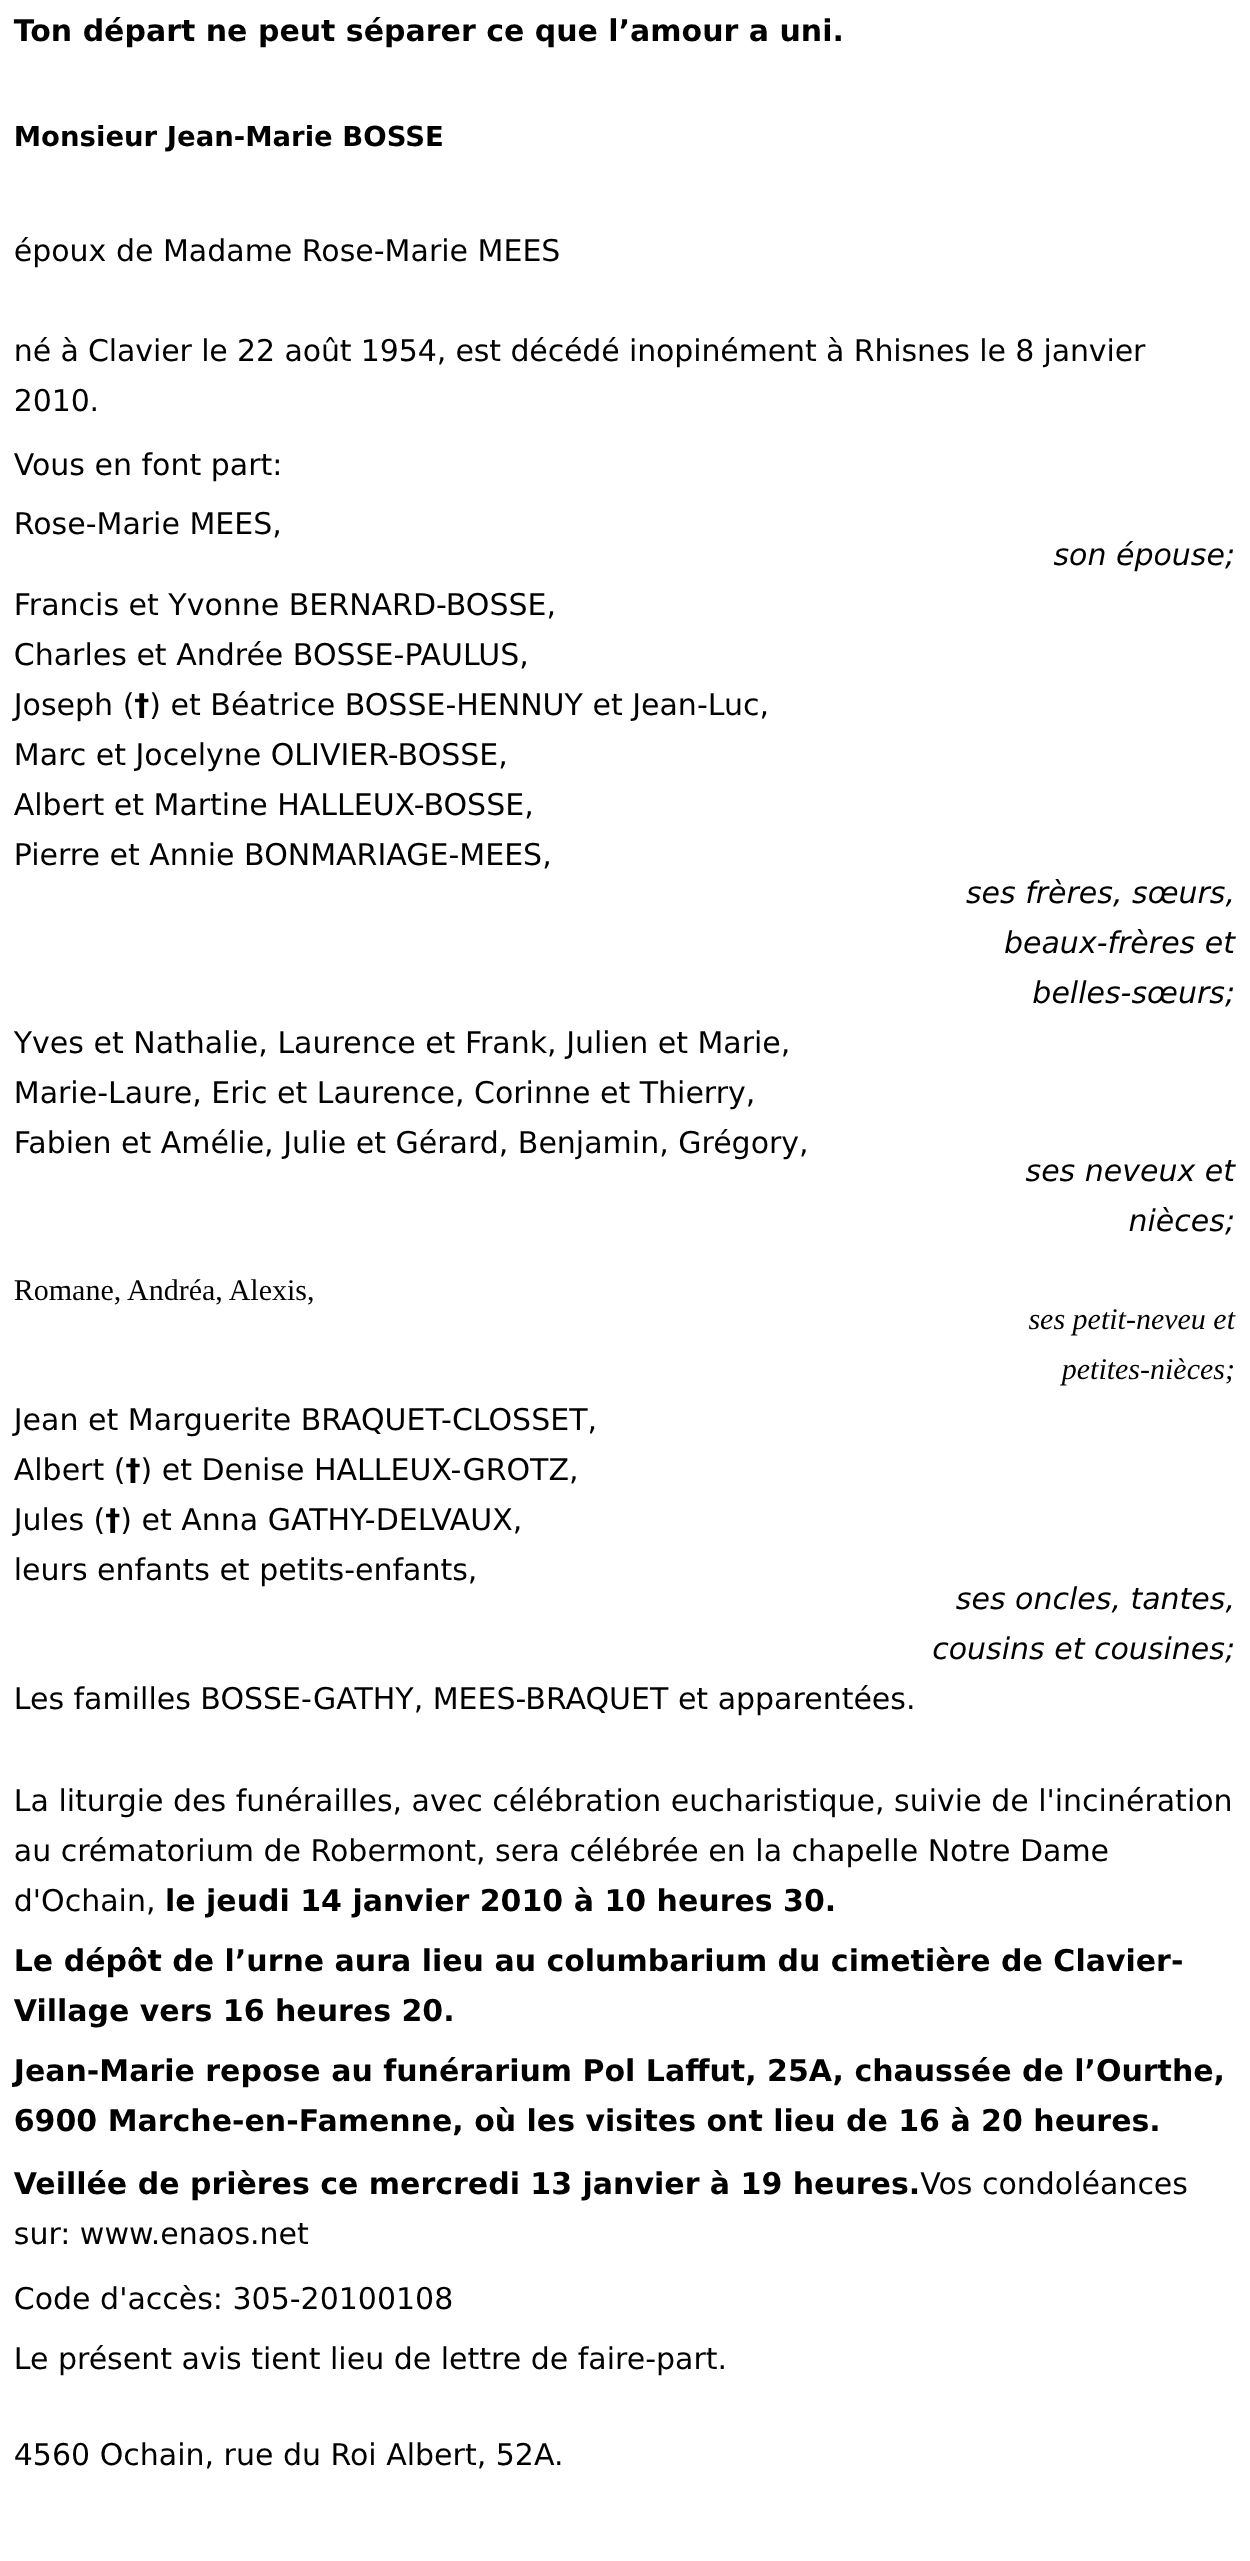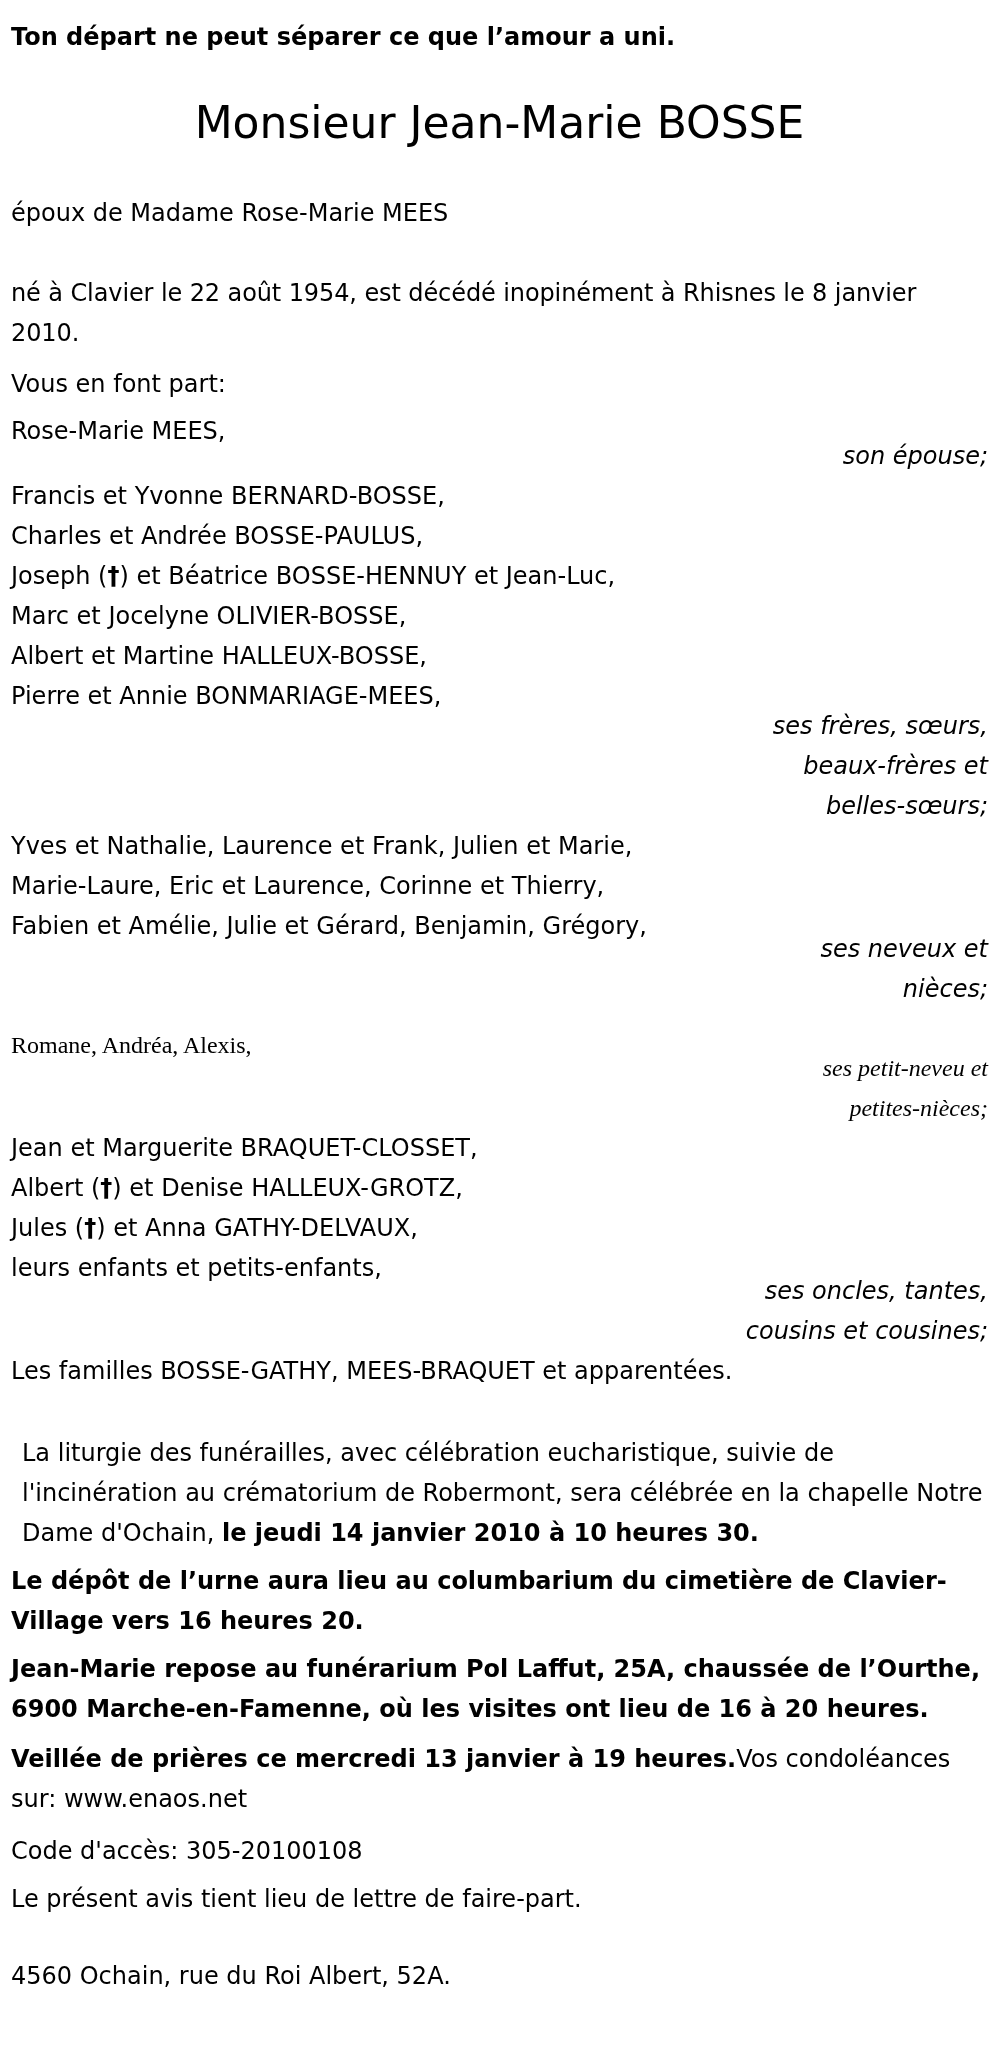--- a/index.html
+++ b/index.html
@@ -6,38 +6,38 @@
   body {
     width: 1000px;
     height: 2049px;
     overflow: hidden;
     color: #000000;
     font-family: "DejaVu Sans", sans-serif;
     font-size: 24px;
     line-height: 40px;
   }
   .page { padding: 0 12px 0 11px; position: relative; }
-  .motto { font-weight: bold; font-size: 24px; line-height: 40px; margin: 0; padding-top: 17px; }
-  .title { font-weight: normal; font-size: 44px; line-height: 44px; margin: 44px 0 0 0; text-align: center; }
+  .motto { font-weight: bold; font-size: 24px; line-height: 40px; margin: 0; padding-top: 5px; }
+  .title { font-weight: bold; font-size: 22px; line-height: 44px; margin: 44px 0 0 0; }
   p { margin: 0; }
   .spouse-of { margin-top: 48px; }
   .birth { margin-top: 40px; letter-spacing: -0.1px; }
   .announce { margin-top: 11px; }
   .group { margin-top: 7px; }
   .names { }
   .relation {
     font-style: italic;
     text-align: right;
     width: 250px;
     margin-left: auto;
     margin-top: -15px;
   }
   .cross { font-weight: bold; }
   .families { margin-top: 0; }
-  .spacer-top { margin-top: 42px; margin-left: 11px; }
+  .spacer-top { margin-top: 42px; }
   .para { margin-top: 8px; }
   .b { font-weight: bold; }
   .address { margin-top: 37px; }
 </style>
 </head>
 <body>
 
 <div class="page">
 
   <p class="motto">Ton départ ne peut séparer ce que l’amour a uni.</p>

